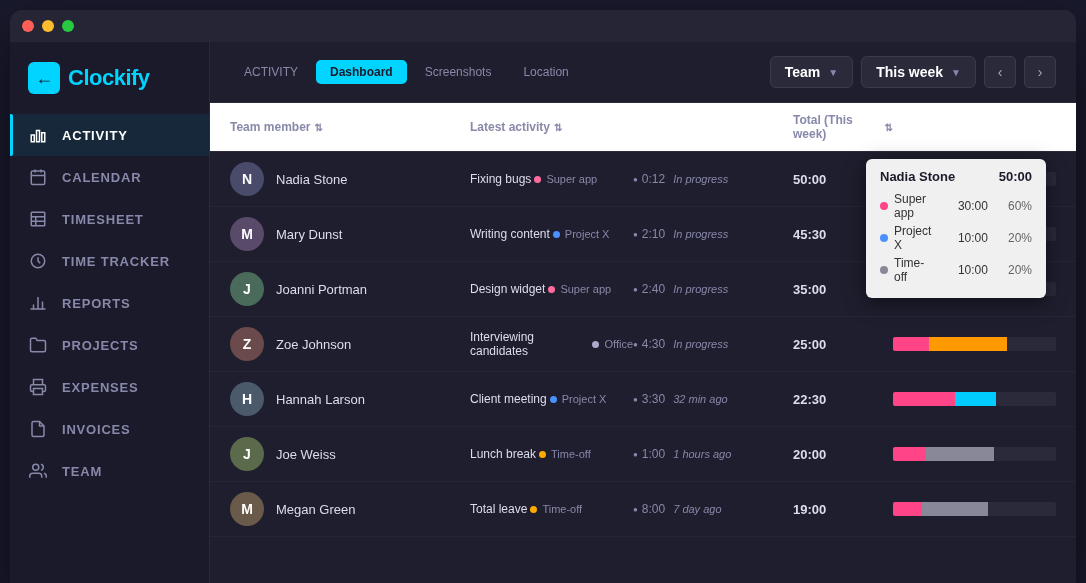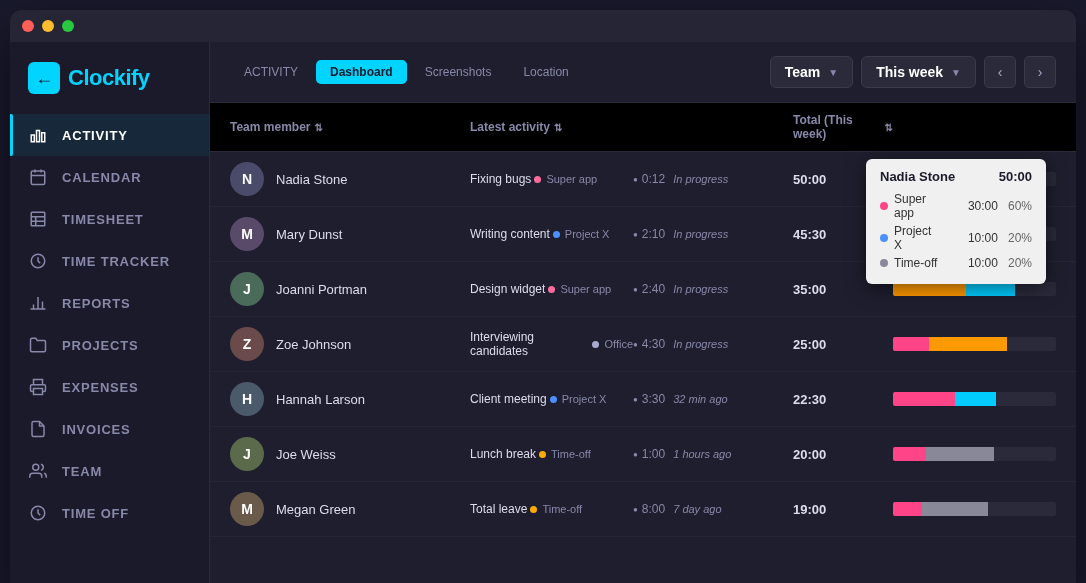--- a/index.html
+++ b/index.html
@@ -178,21 +178,21 @@
       overflow-y: auto;
       padding: 0;
     }
     .table-header {
       display: grid;
       grid-template-columns: 240px 1fr 160px 100px 1fr;
       padding: 10px 20px;
       border-bottom: 1px solid #2a2a3a;
       position: sticky;
       top: 0;
-      background: #000000;
+      background: #ffffff;
       z-index: 10;
     }
     .col-header {
       font-size: 12px;
       color: #8888aa;
       font-weight: 600;
       display: flex;
       align-items: center;
       gap: 4px;
       cursor: pointer;
@@ -317,21 +317,21 @@
       font-size: 12px;
       color: #333;
     }
     .tooltip-dot {
       width: 8px; height: 8px;
       border-radius: 50%;
       flex-shrink: 0;
     }
     .tooltip-label { flex: 1; }
     .tooltip-val { color: #333; font-weight: 500; margin-left: 20px; }
-    .tooltip-pct { color: #666; margin-left: 4px; }
+    .tooltip-pct { color: #666; margin-left: 14px; }
     .scrollbar::-webkit-scrollbar { width: 4px; }
     .scrollbar::-webkit-scrollbar-track { background: transparent; }
     .scrollbar::-webkit-scrollbar-thumb { background: #3a3a4a; border-radius: 2px; }
   </style>
 </head>
 <body>
 
 <div class="window">
 
   <div class="titlebar">
@@ -431,29 +431,20 @@
           <div class="nav-item">
     <span class="nav-icon">
               <svg width="18" height="18" viewBox="0 0 24 24" fill="none" stroke="currentColor" stroke-width="2">
                 <path d="M17 21v-2a4 4 0 0 0-4-4H5a4 4 0 0 0-4 4v2"></path>
                 <circle cx="9" cy="7" r="4"></circle>
                 <path d="M23 21v-2a4 4 0 0 0-3-3.87"></path>
                 <path d="M16 3.13a4 4 0 0 1 0 7.75"></path>
               </svg>
             </span>
     <span>TEAM</span>
-  </div>
-          <div class="nav-item">
-    <span class="nav-icon">
-              <svg width="18" height="18" viewBox="0 0 24 24" fill="none" stroke="currentColor" stroke-width="2">
-                <circle cx="12" cy="12" r="9"></circle>
-                <polyline points="12 7 12 12 15 15"></polyline>
-              </svg>
-            </span>
-    <span>TIME OFF</span>
   </div>
         </div>
     </div>
 
     <div class="main">
 
       <div class="top-bar">
         <div class="tabs" id="tab-bar">
             <div class="tab">ACTIVITY</div>
             <div class="tab active">Dashboard</div>

